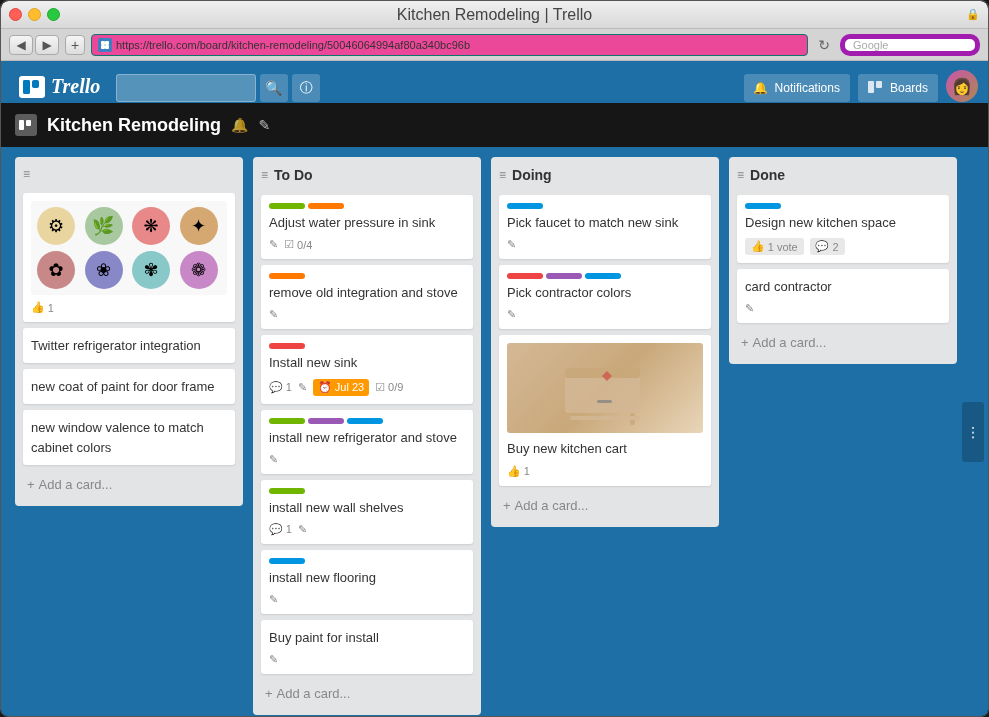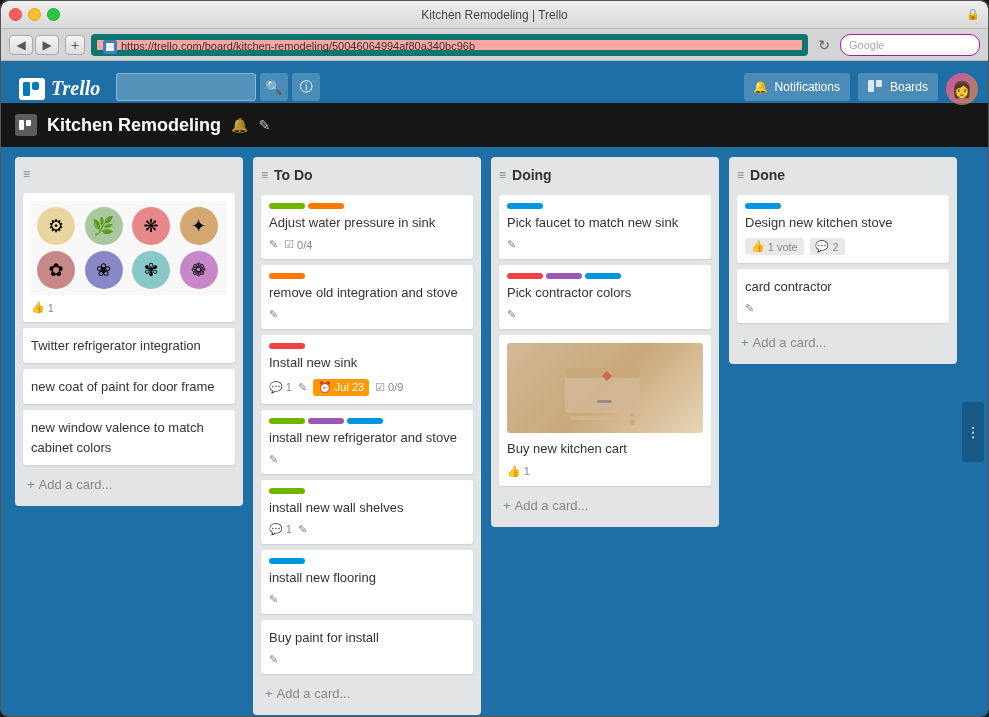--- a/index.html
+++ b/index.html
@@ -1,38 +1,38 @@
 <!DOCTYPE html>
 <html><head>
   <meta charset="utf-8">
   <style>
     * { box-sizing: border-box; margin: 0; padding: 0; }
     body { font-family: -apple-system, BlinkMacSystemFont, 'Helvetica Neue', Arial, sans-serif; background: #1a1a1a; width: 989px; height: 717px; overflow: hidden; }
     .title-bar { background: linear-gradient(to bottom, #f0f0f0, #d8d8d8); height: 28px; display: flex; align-items: center; padding: 0 8px; border-radius: 8px 8px 0 0; border-bottom: 1px solid #bbb; position: relative; }
-    .title-bar-title { position: absolute; left: 50%; transform: translateX(-50%); font-size: 12px; color: #444; }
+    .title-bar-title { position: absolute; left: 50%; transform: translateX(-50%); font-size: 16px; color: #444; }
     .traffic-lights { display: flex; gap: 6px; }
     .tl { width: 13px; height: 13px; border-radius: 50%; }
     .tl-red { background: #ff5f57; border: 1px solid #e0443e; }
     .tl-yellow { background: #ffbd2e; border: 1px solid #dea123; }
     .tl-green { background: #28c940; border: 1px solid #1aab29; }
     .tl-lock { margin-left: auto; font-size: 11px; color: #888; }
 
     .address-bar-row { background: #d4d4d4; padding: 4px 8px; display: flex; align-items: center; gap: 6px; border-bottom: 1px solid #bbb; height: 32px; }
     .nav-btns { display: flex; gap: 2px; }
     .nav-btn { width: 24px; height: 20px; background: linear-gradient(to bottom, #f5f5f5, #ddd); border: 1px solid #aaa; border-radius: 4px; cursor: pointer; font-size: 12px; display: flex; align-items: center; justify-content: center; color: #555; }
     .plus-btn { width: 20px; height: 20px; background: linear-gradient(to bottom, #f5f5f5, #ddd); border: 1px solid #aaa; border-radius: 4px; cursor: pointer; font-size: 14px; display: flex; align-items: center; justify-content: center; color: #555; }
-    .url-bar { flex: 1; height: 22px; background: #fca5a5; border: 6px solid #0f766e; border-radius: 4px; padding: 0 6px; font-size: 11px; color: #333; display: flex; }
+    .url-bar { flex: 1; height: 22px; background: #ec4899; border: 1px solid #0f766e; border-radius: 4px; padding: 0 6px; font-size: 11px; color: #333; display: flex; align-items: center; }
     .url-favicon { width: 14px; height: 14px; background: #3d7fc1; border-radius: 2px; margin-right: 4px; display: flex; align-items: center; justify-content: center; }
     .refresh-btn { width: 20px; height: 20px; display: flex; align-items: center; justify-content: center; font-size: 14px; color: #666; cursor: pointer; }
-    .search-bar { width: 140px; height: 22px; background: white; border: 1px solid #a21caf; border-radius: 10px; padding: 0 8px; font-size: 11px; color: #999; display: flex; align-items: center; }
+    .search-bar { width: 140px; height: 22px; background: white; border: 5px solid #a21caf; border-radius: 10px; padding: 0 8px; font-size: 11px; color: #999; display: flex; align-items: center; }
 
     
     .app { width: 100%; display: flex; flex-direction: column; height: calc(717px - 62px); }
 
-    .trello-nav { background: #1d6fa5; height: 42px; display: flex; align-items: flex-start; padding: 12px 10px; gap: 8px; }
+    .trello-nav { background: #1d6fa5; height: 42px; display: flex; align-items: flex-end; padding: 1px 10px; gap: 8px; }
     .trello-logo-btn { display: flex; align-items: center; gap: 6px; padding: 4px 8px; border-radius: 3px; cursor: pointer; }
     .trello-logo-icon { background: white; border-radius: 3px; width: 26px; height: 22px; display: flex; align-items: center; justify-content: center; }
     .trello-logo-text { color: white; font-size: 20px; font-weight: bold; font-style: italic; }
     .nav-search-wrap { display: flex; align-items: center; gap: 4px; }
     .nav-search { height: 28px; width: 140px; background: rgba(255,255,255,0.25); border: 1px solid rgba(255,255,255,0.3); border-radius: 3px; padding: 0 8px; color: white; font-size: 12px; }
     .nav-search::placeholder { color: rgba(255,255,255,0.6); }
     .nav-icon-btn { width: 28px; height: 28px; background: rgba(255,255,255,0.2); border-radius: 3px; display: flex; align-items: center; justify-content: center; cursor: pointer; color: white; font-size: 14px; }
     .nav-spacer { flex: 1; }
     .nav-notifications-btn { background: rgba(255,255,255,0.2); border-radius: 3px; padding: 4px 10px; color: white; font-size: 12px; display: flex; align-items: center; gap: 6px; cursor: pointer; height: 28px; }
     .nav-boards-btn { background: rgba(255,255,255,0.2); border-radius: 3px; padding: 4px 10px; color: white; font-size: 12px; display: flex; align-items: center; gap: 6px; cursor: pointer; height: 28px; }
@@ -374,21 +374,21 @@
         <div class="column-header">
           <span class="column-drag-icon">≡</span>
           <span class="column-title">Done</span>
         </div>
 
         <div class="card">
           <span class="card-edit-btn">✎</span>
           <div class="card-labels">
             <div class="card-label" style="background:#0095e0;"></div>
           </div>
-          <span class="card-title">Design new kitchen stove</span>
+          <span class="card-title">Design new kitchen space</span>
           <div class="card-meta">
             <span class="card-meta-item" style="background:#e8e8e8;padding:2px 6px;border-radius:3px;">
               <span>👍</span>
               <span> 1 vote</span>
             </span>
             <span class="card-meta-item" style="background:#e8e8e8;padding:2px 6px;border-radius:3px;">
               <span>💬</span>
               <span> 2</span>
             </span>
           </div>

